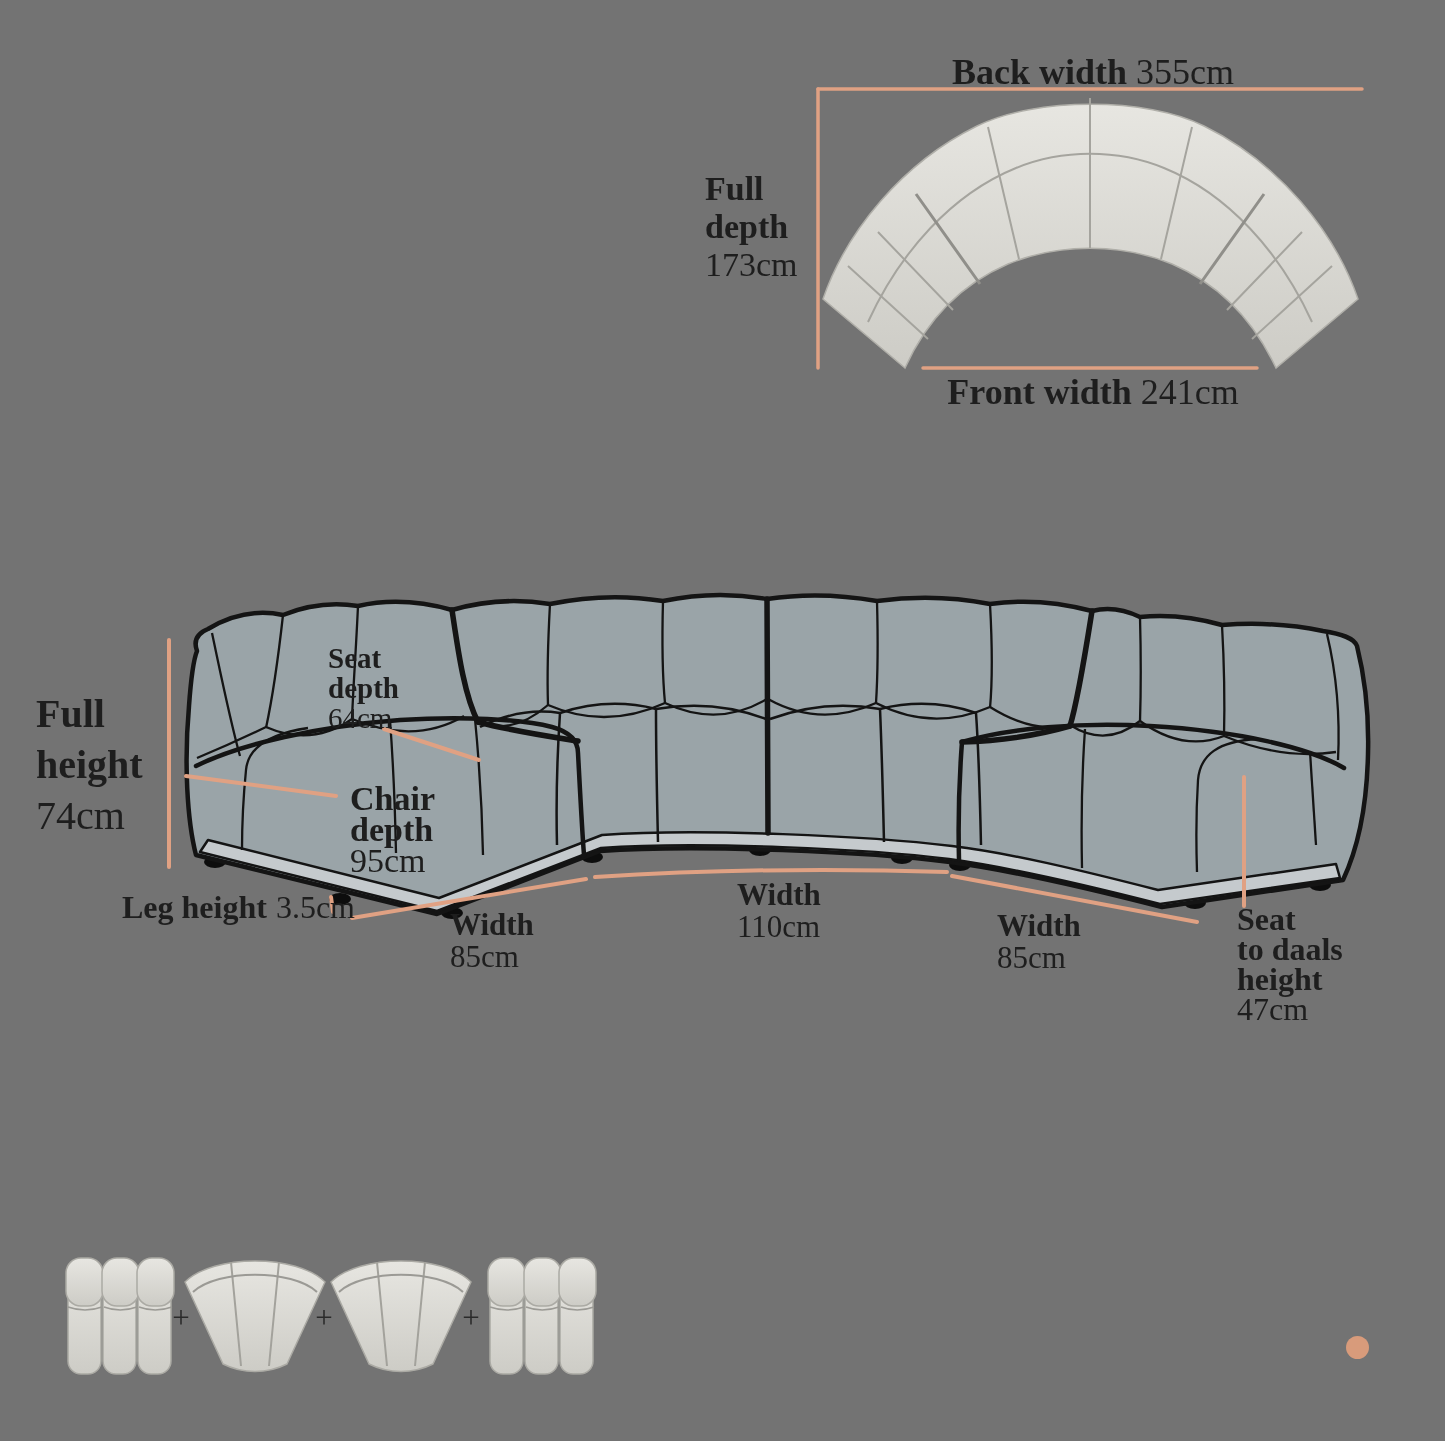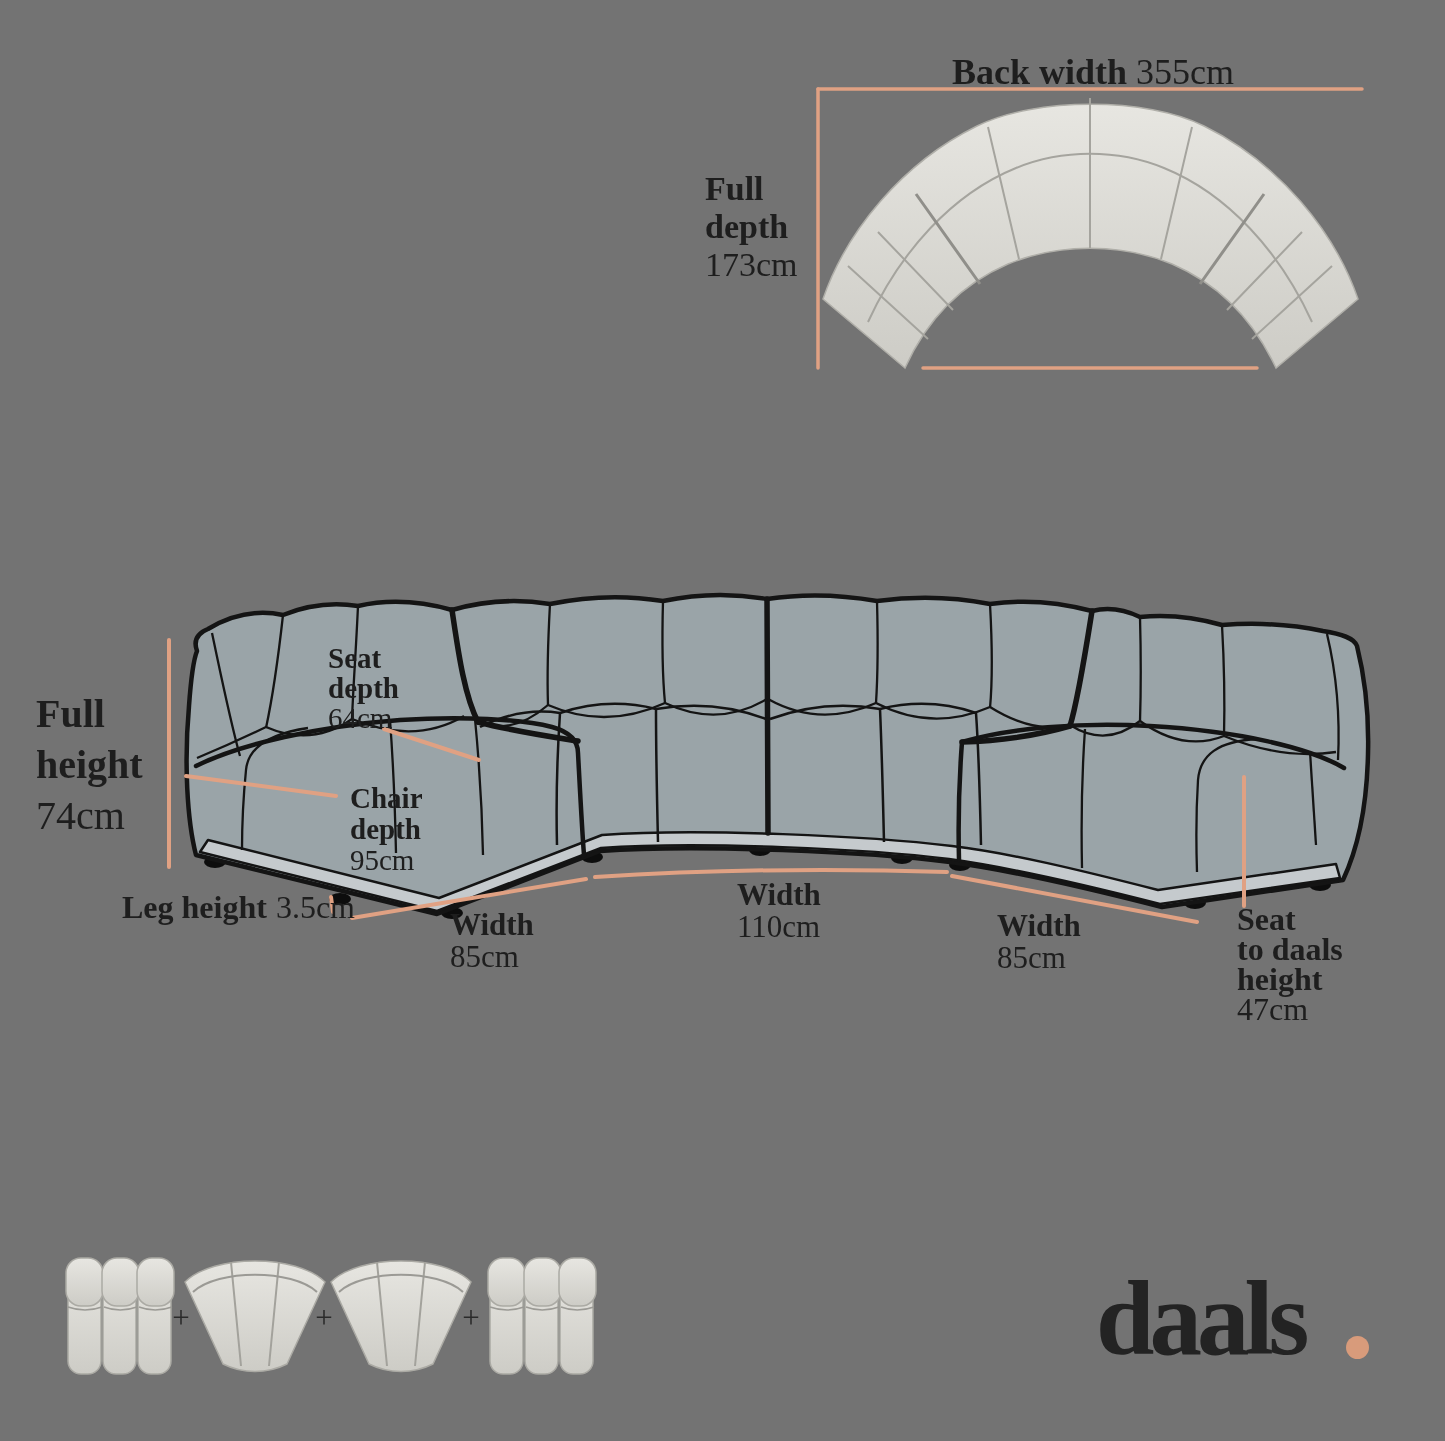--- a/index.html
+++ b/index.html
@@ -7,21 +7,21 @@
         font-family:Liberation Serif, serif;color:#1e1e1e}
   #art{position:absolute;left:0;top:0}
   .lbl{position:absolute;white-space:nowrap;color:#1e1e1e}
   .b{font-weight:bold}
   .bi{font-weight:bold;margin-right:9px}
   .center{transform:translateX(-50%)}
   .fs-topw{font-size:36px;line-height:40px}
   .fs-fd{font-size:34px;line-height:38px}
   .fs-fh{font-size:40px;line-height:51px}
   .fs-sd{font-size:29px;line-height:30px}
-  .fs-cd{font-size:29px;line-height:31px}
+  .fs-cd{font-size:34px;line-height:31px}
   .fs-lg{font-size:32px;line-height:30px}
   .fs-w{font-size:31px;line-height:32px}
   .plus{position:absolute;font-size:31px;color:#2a2a2a;transform:translate(-50%,-50%);font-weight:400}
   #logo{position:absolute;left:1096px;top:1266px;font-size:105px;font-weight:bold;
         letter-spacing:-5px;color:#232323;line-height:1}
   #logo-dot{position:absolute;left:1346px;top:1336px;width:23px;height:23px;border-radius:50%;background:#D89B7B}
 </style>
 </head>
 <body>
 
@@ -190,20 +190,23 @@
   <div class="lbl fs-topw center" style="left:1093px;top:52px">
     <span class="bi">Back width</span><span>355cm</span>
   </div>
 
   <div class="lbl fs-fd" style="left:705px;top:170px">
     <div class="b">Full</div>
     <div class="b">depth</div>
     <div>173cm</div>
   </div>
 
+  <div class="lbl fs-topw center" style="left:1093px;top:372px">
+    <span class="bi">Front width</span><span>241cm</span>
+  </div>
 
   <div class="lbl fs-fh" style="left:36px;top:688px">
     <div class="b">Full</div>
     <div class="b">height</div>
     <div>74cm</div>
   </div>
 
   <div class="lbl fs-sd" style="left:328px;top:643px">
     <div class="b">Seat</div>
     <div class="b">depth</div>
@@ -239,16 +242,15 @@
     <div class="b">Seat</div>
     <div class="b">to daals</div>
     <div class="b">height</div>
     <div>47cm</div>
   </div>
 
   <span class="plus" style="left:181px;top:1318px">+</span>
   <span class="plus" style="left:324px;top:1318px">+</span>
   <span class="plus" style="left:471px;top:1318px">+</span>
 
-  <div id="logo">daals</div>
   <div id="logo-dot"></div>
 
 </div>
 
 </body></html>

